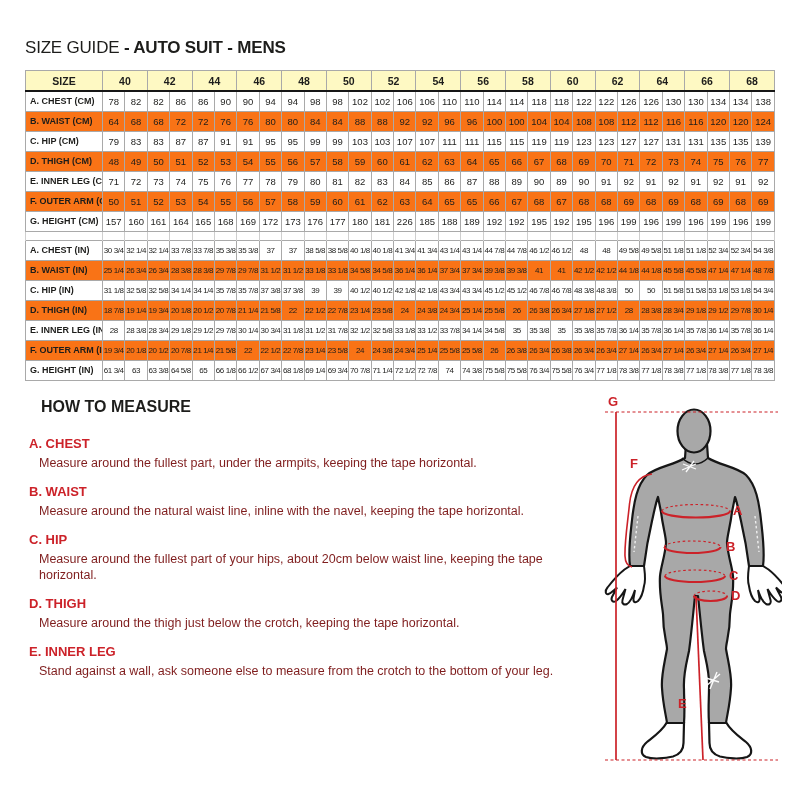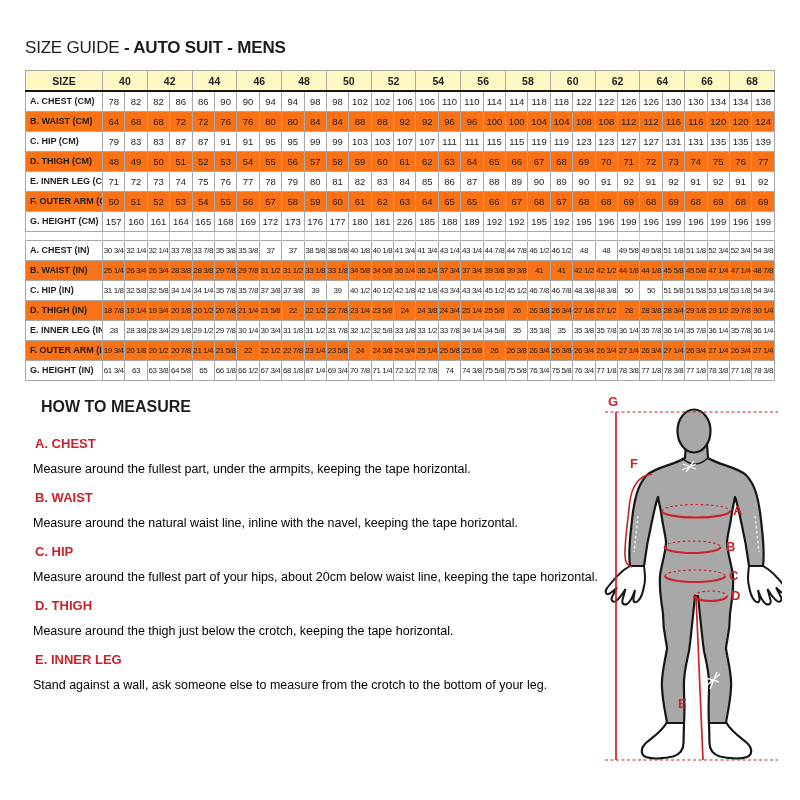--- a/index.html
+++ b/index.html
@@ -16,22 +16,22 @@
   .size-table tbody th{font-size:9px;font-weight:700;text-align:left;padding-left:4px;}
   .size-table tbody tr{height:20px;}
   .size-table tr.stripe{background:#f97316;}
   .size-table tr.cm td{font-size:9.5px;}
   .size-table tr.in td{font-size:8px;letter-spacing:-0.4px;}
   .size-table tr.gap{height:9px;}
   .size-table tr.gap td{border-top:none;border-bottom:none;border-color:#cfcfcf;background:#fff;}
 
   .howto{position:absolute;left:25px;top:398px;width:575px;}
   .howto h2{font-size:16px;font-weight:700;margin:0 0 20px 16px;color:#1d1d1b;}
-  .howto h3{font-size:13px;font-weight:700;margin:10px;color:#cc2229;}
-  .howto p{font-size:12.5px;margin:1px 0 13px 8px;line-height:16px;color:#000000;}
+  .howto h3{font-size:13px;font-weight:700;margin:4px;color:#cc2229;}
+  .howto p{font-size:12.5px;margin:1px 0 13px 14px;line-height:16px;color:#7f1d1d;}
 
   .figure-wrap{position:absolute;left:598px;top:388px;width:184px;height:404px;}
   svg text.lbl{font-family:"Liberation Sans",sans-serif;font-weight:700;font-size:13px;fill:#cc2229;}
 </style>
 </head>
 <body>
 
 <div class="title">
   <span class="t1">SIZE GUIDE</span>
   <span class="sep"> <span>-</span> </span>
@@ -561,21 +561,21 @@
         <th>G. HEIGHT (IN)</th>
         <td>61 3/4</td>
         <td>63</td>
         <td>63 3/8</td>
         <td>64 5/8</td>
         <td>65</td>
         <td>66 1/8</td>
         <td>66 1/2</td>
         <td>67 3/4</td>
         <td>68 1/8</td>
-        <td>87 1/4</td>
+        <td>69 1/4</td>
         <td>69 3/4</td>
         <td>70 7/8</td>
         <td>71 1/4</td>
         <td>72 1/2</td>
         <td>72 7/8</td>
         <td>74</td>
         <td>74 3/8</td>
         <td>75 5/8</td>
         <td>75 5/8</td>
         <td>76 3/4</td>

